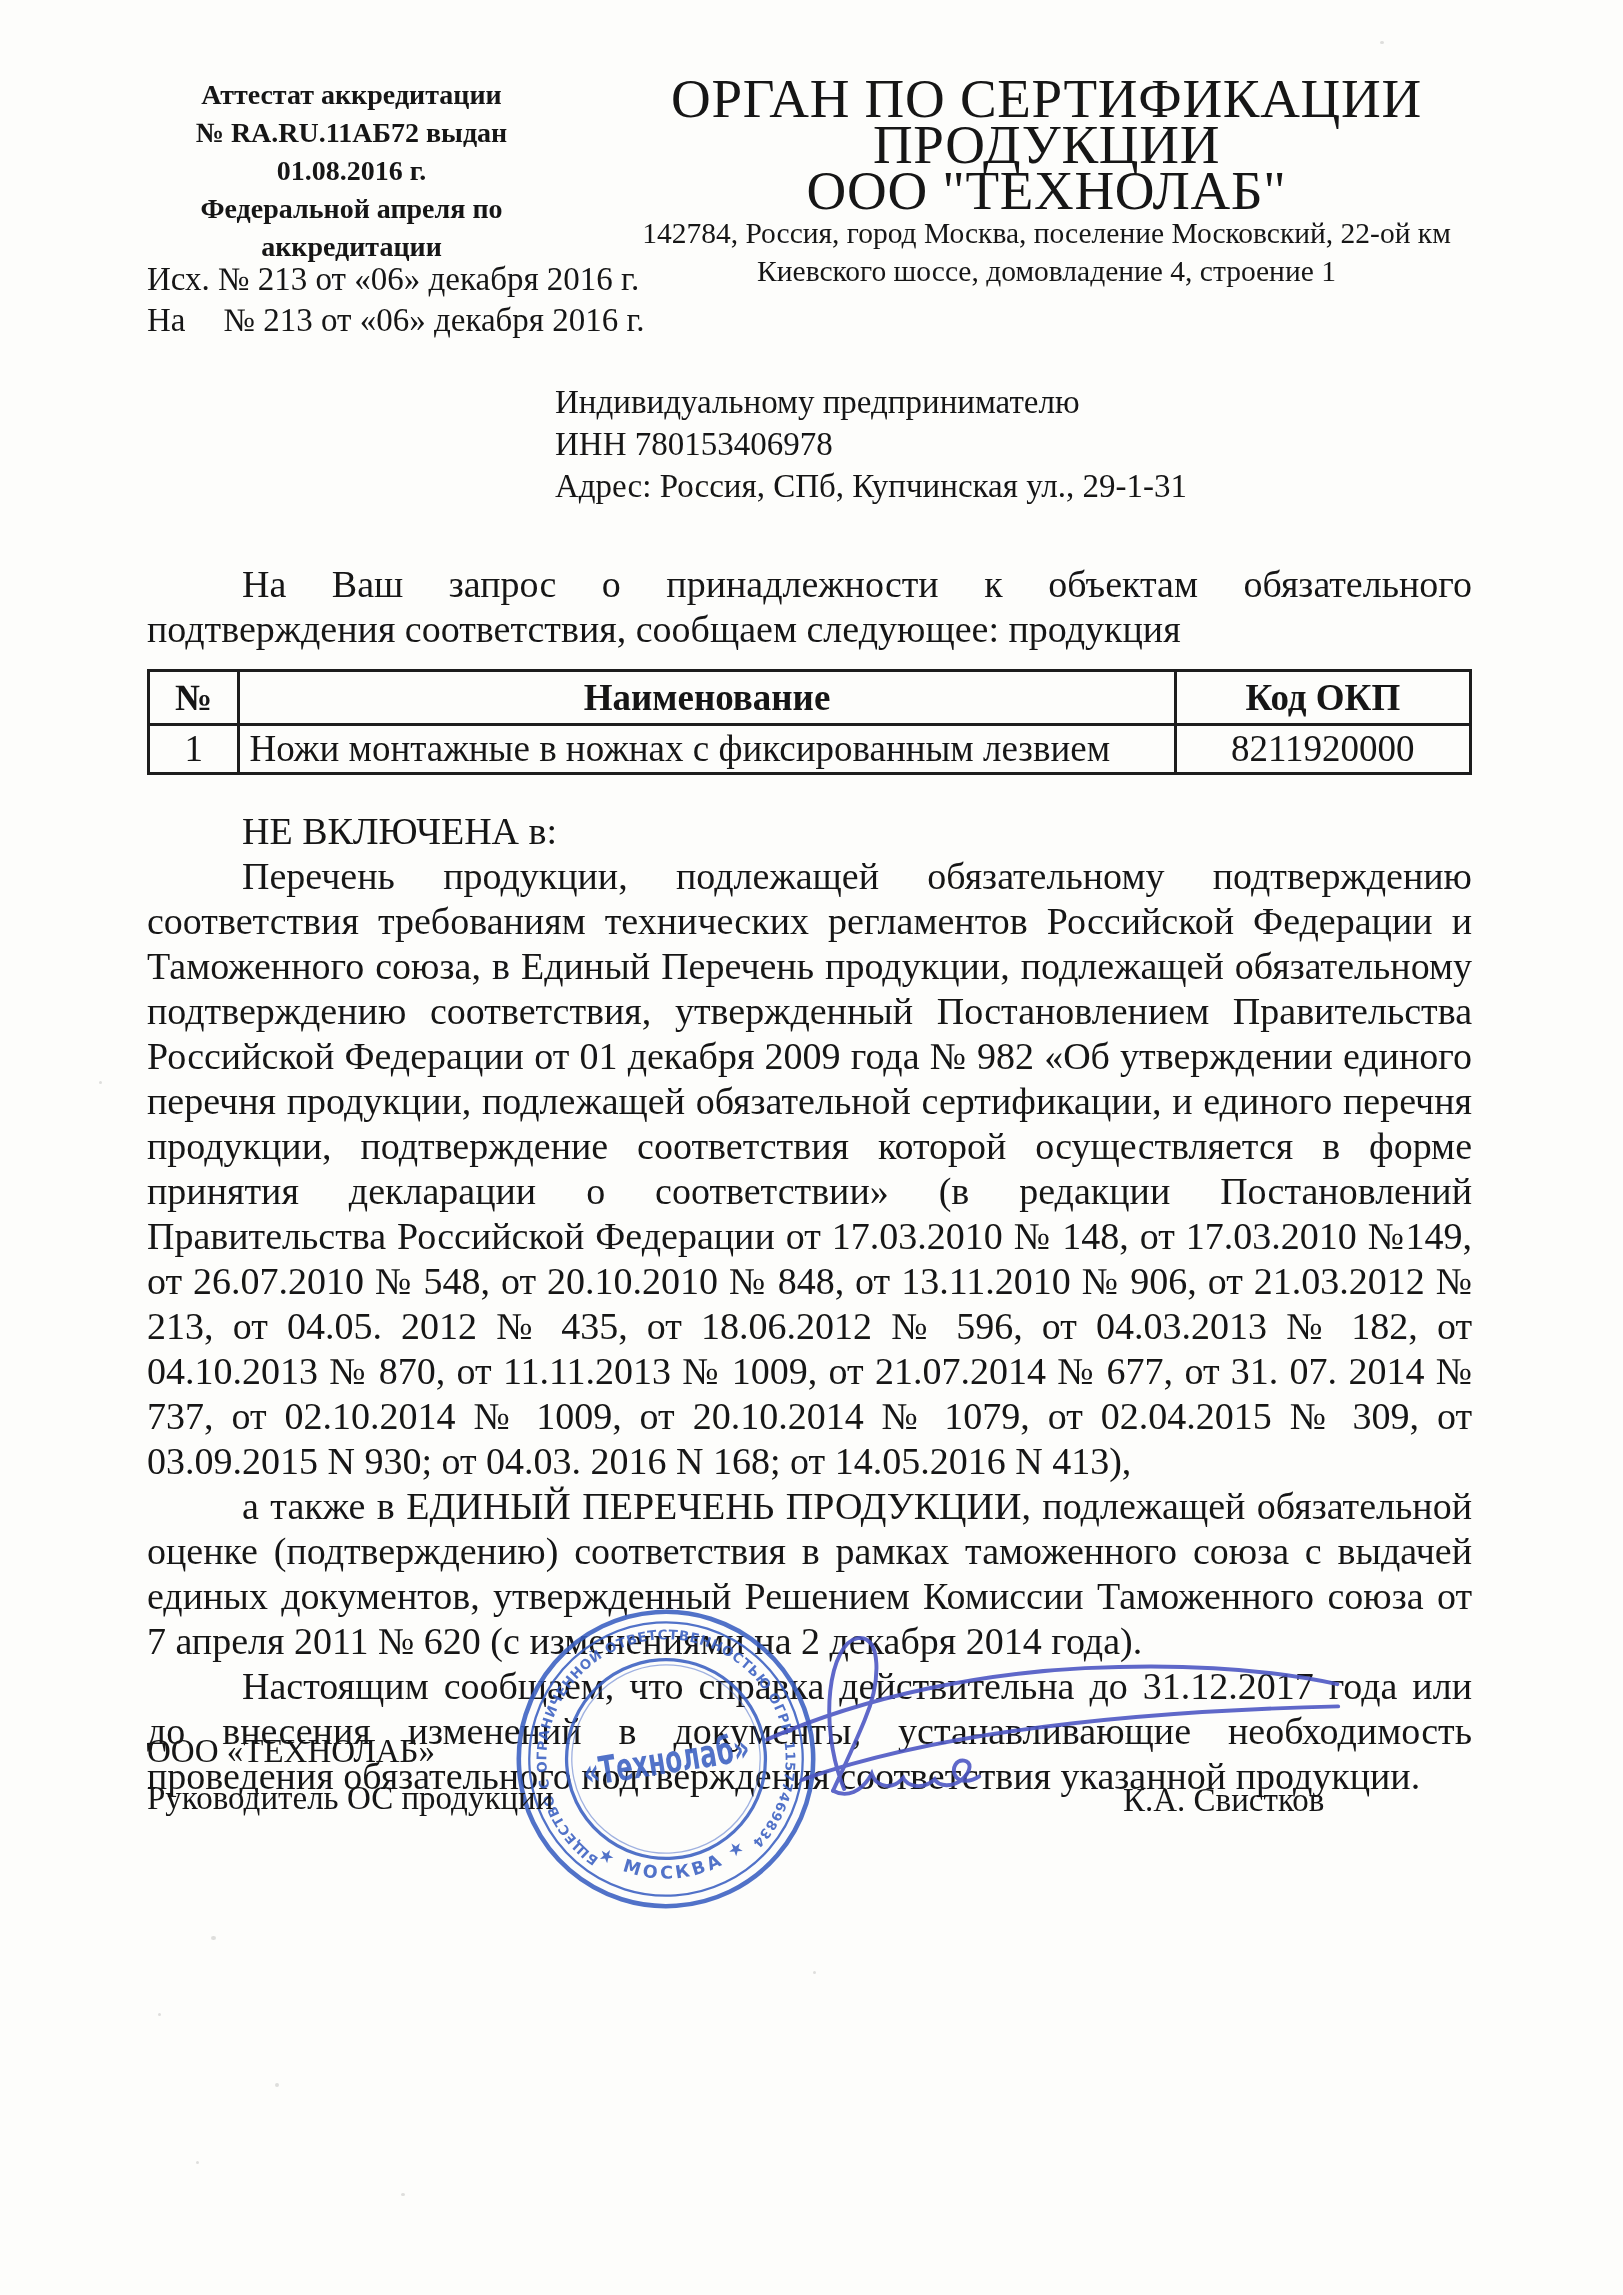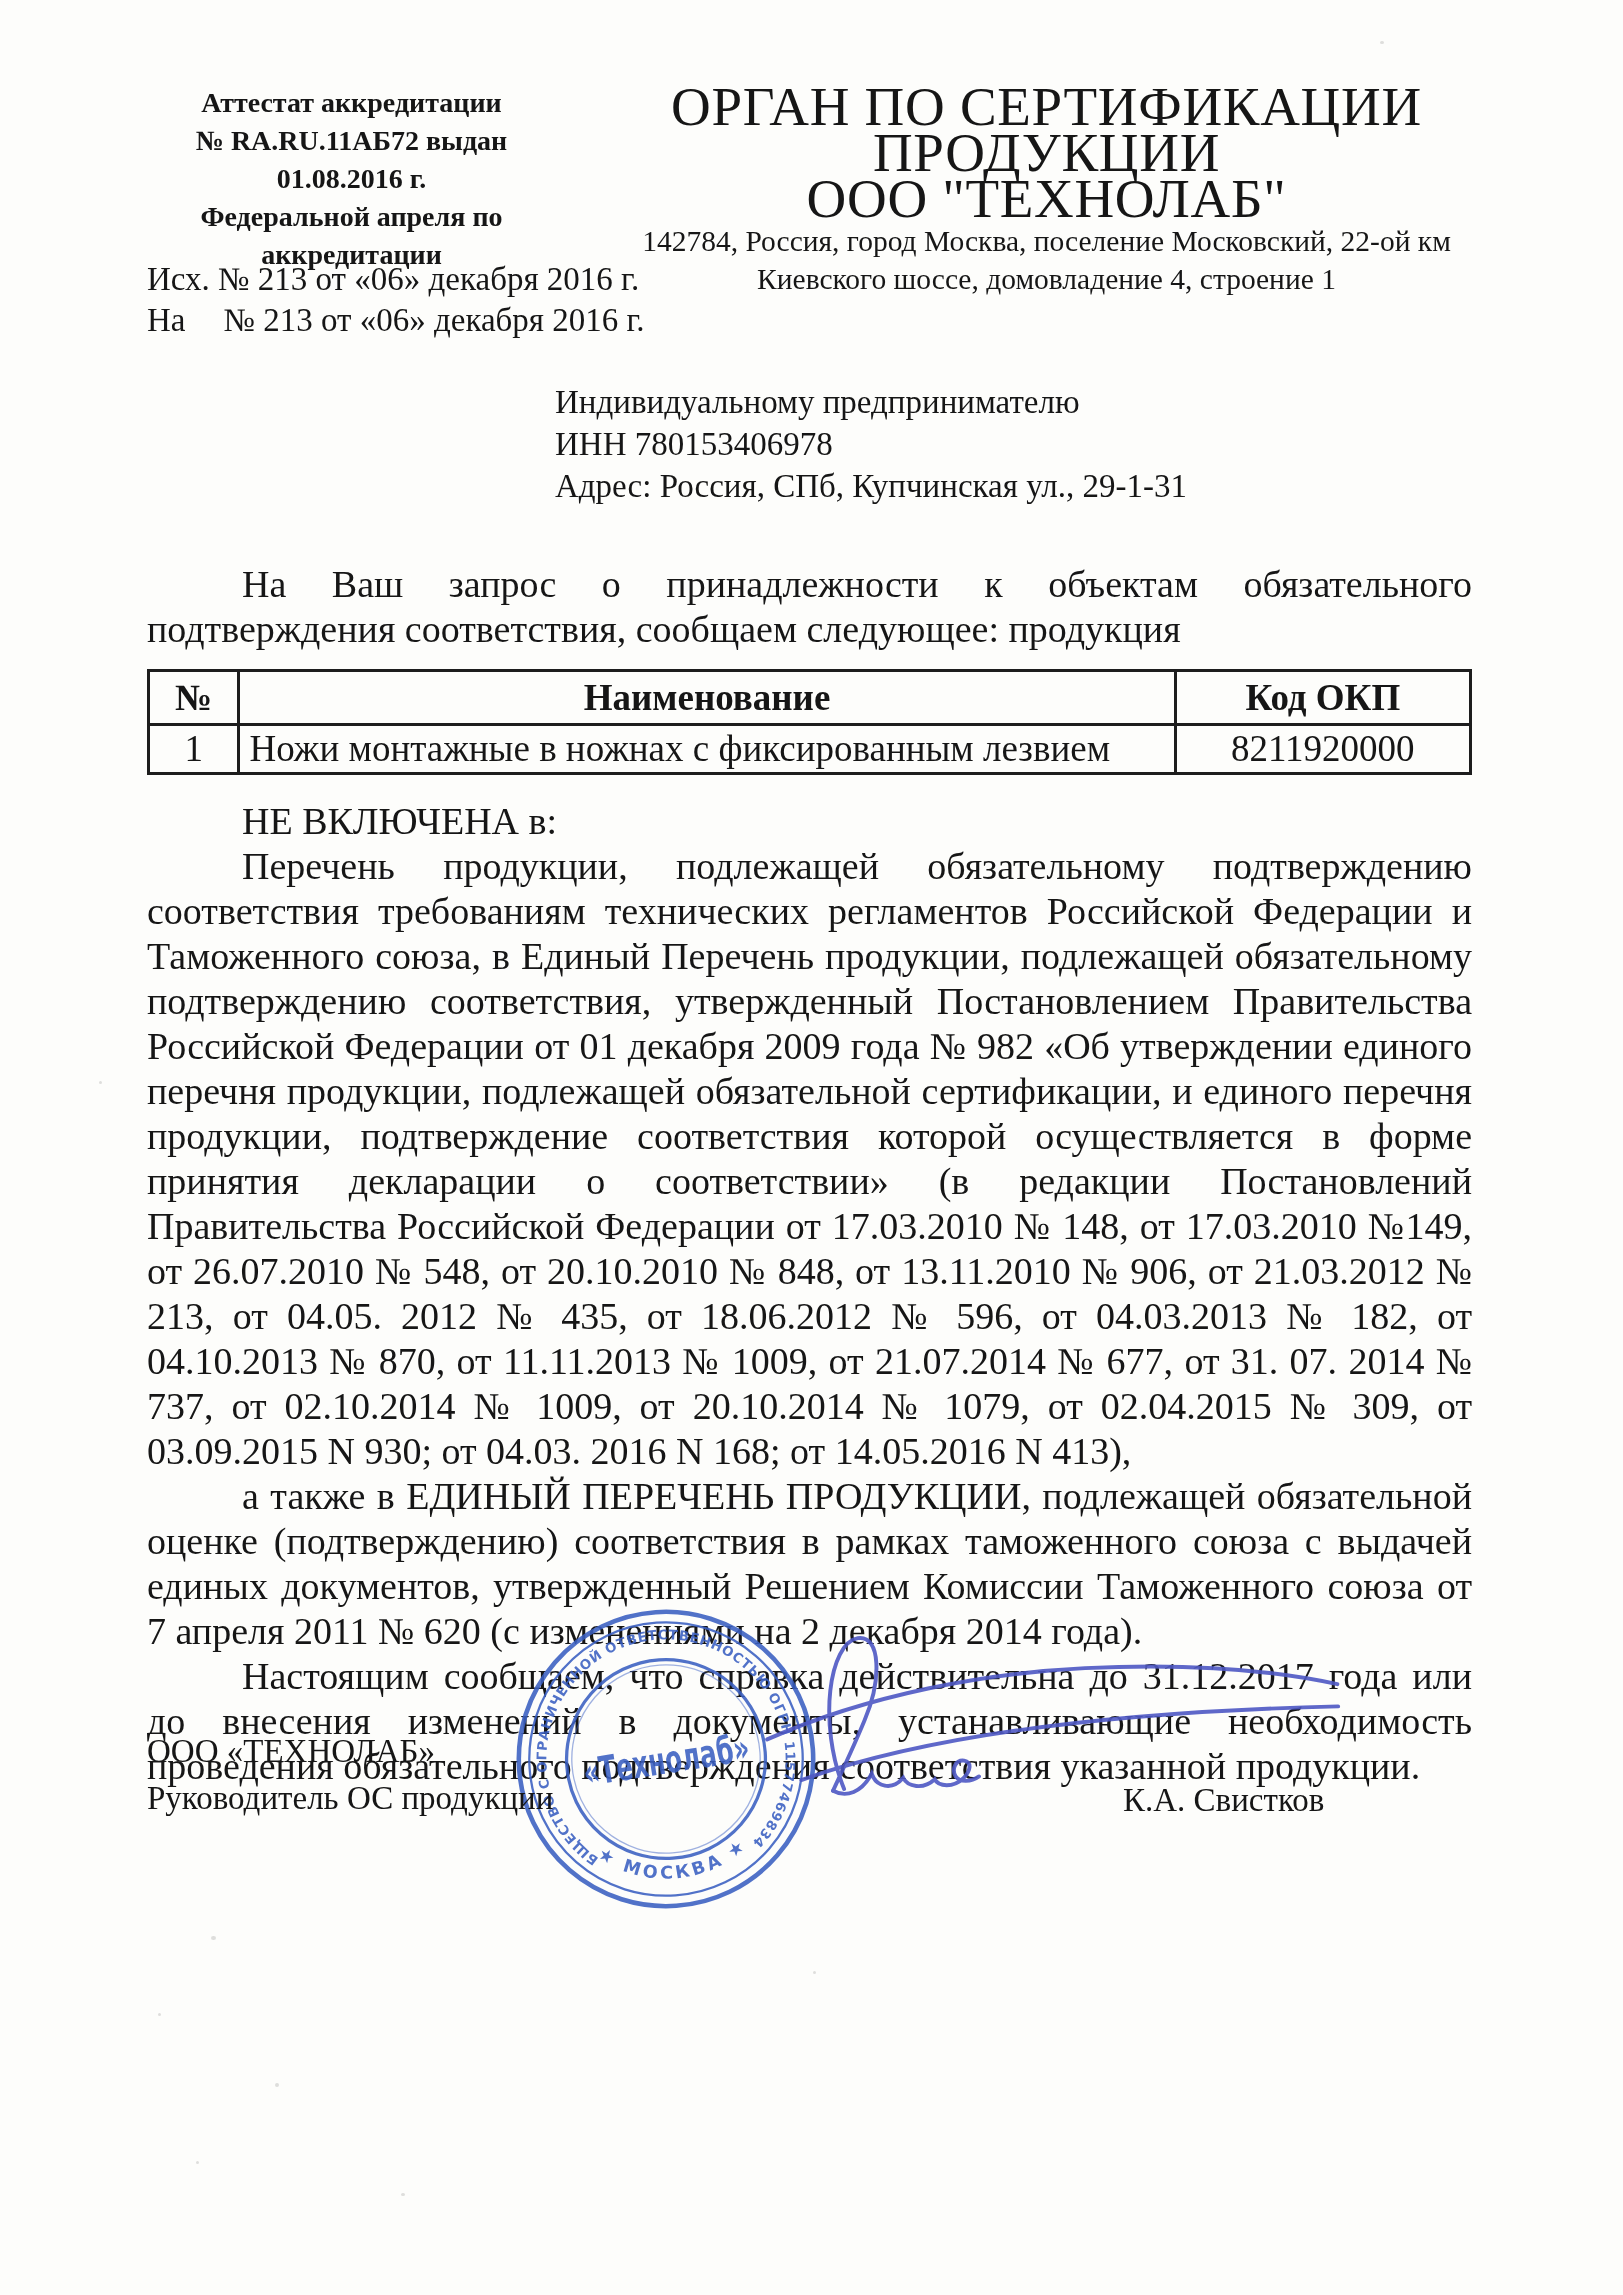--- a/index.html
+++ b/index.html
@@ -6,21 +6,21 @@
   .page{
     position:relative;
     width:1623px;height:2295px;
     margin:0 auto;
     background:#fdfdfb;
     overflow:hidden;
     font-family:"Liberation Serif","DejaVu Serif",serif;
     color:#161616;
   }
   
-  .letterhead{position:absolute;top:84px;left:0;width:1583px;display:flex;}
+  .letterhead{position:absolute;top:76px;left:0;width:1583px;display:flex;}
   .accred{
     margin-left:165px;width:373px;
     font-weight:bold;font-size:28px;line-height:38px;
     text-align:center;
   }
   .orgblock{margin-left:34px;width:949px;text-align:center;}
   .org-title{font-size:55px;line-height:46px;letter-spacing:0.7px;}
   .org-addr{margin-top:0;font-size:29.5px;line-height:38px;}
   
   .refs{position:absolute;top:259px;left:147px;font-size:33px;line-height:41px;}
@@ -41,21 +41,21 @@
   table.okp{
     border-collapse:collapse;margin-top:17px;width:1325px;
     font-size:37px;
   }
   table.okp th,table.okp td{border:3.3px solid #1d1d1d;}
   table.okp th{font-weight:bold;text-align:center;height:51px;padding:0 6.5px;}
   table.okp td{height:42px;padding:1.3px 9.2px;}
   .col-num{width:69px;text-align:center;}
   .col-code{width:274px;text-align:center;}
   td.cell-name{text-align:left;padding-left:15.7px;}
-  .gap-above{margin-top:24px;}
+  .gap-above{margin-top:34px;}
   
   .sign-block{
     position:absolute;top:1728px;left:147px;
     font-size:33px;line-height:47px;
   }
   .sign-name{position:absolute;top:1782px;left:1123px;font-size:33px;}
   
   .stamp{position:absolute;left:509px;top:1602px;width:314px;height:314px;opacity:.88;}
   .stamp-ring-text{font-family:"DejaVu Sans","Liberation Sans",sans-serif;font-weight:bold;font-size:20.5px;letter-spacing:1px;}
   .stamp-bottom-text{font-family:"DejaVu Sans","Liberation Sans",sans-serif;font-weight:bold;font-size:27px;letter-spacing:5px;}

